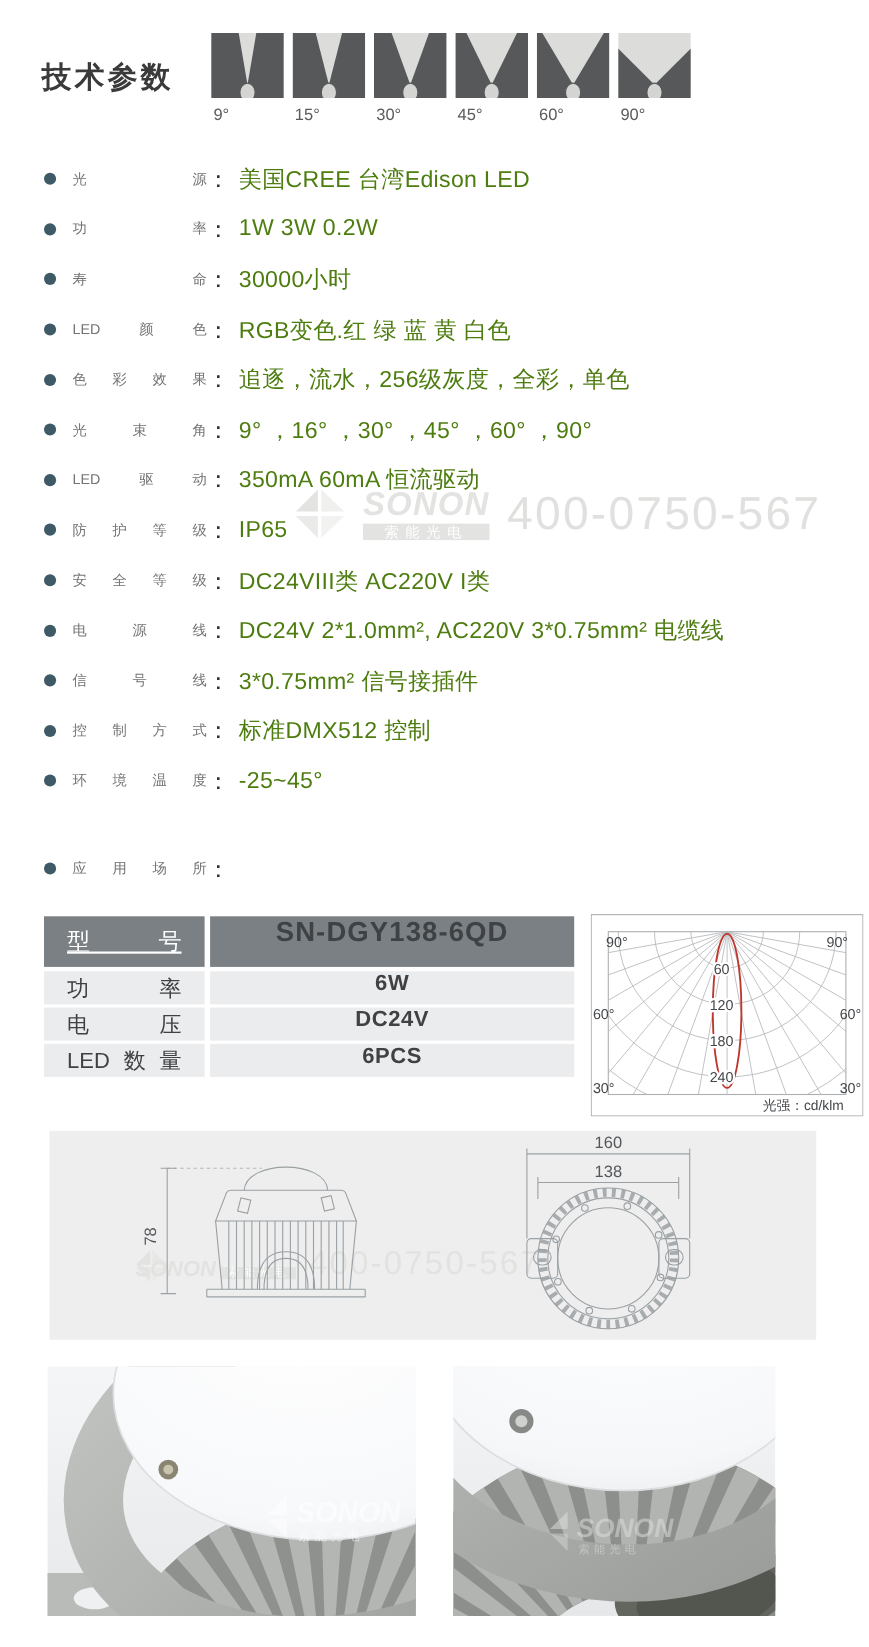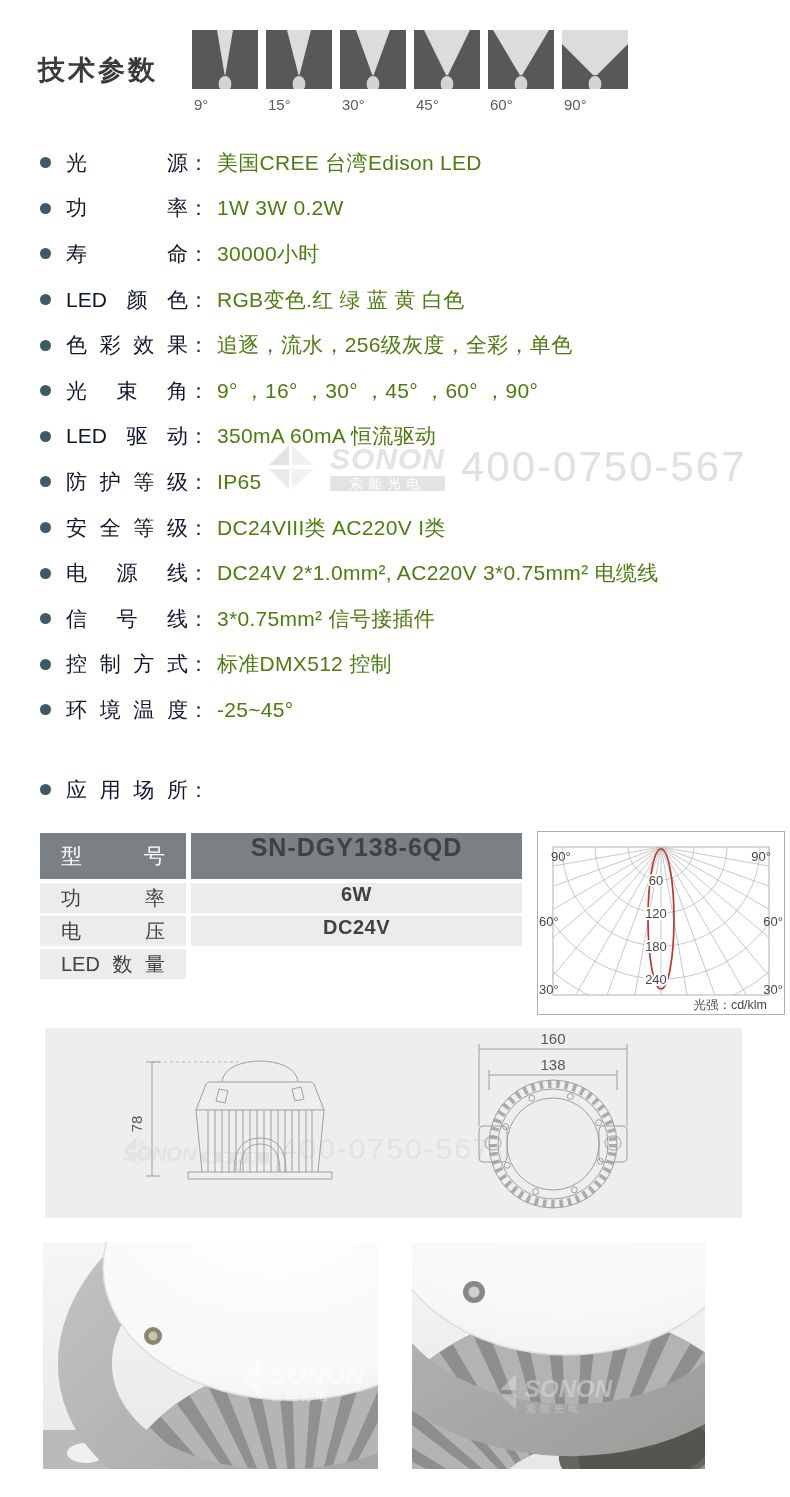--- a/index.html
+++ b/index.html
@@ -13,21 +13,21 @@
   .beams{position:absolute;left:192px;top:30px;display:flex;gap:8px;}
   .beam{width:66px;}
   .beam svg{display:block;}
   .beam-label{margin-top:7px;padding-left:2px;font-size:15px;color:#5a5b5d;}
 
   
   .spec-list{position:absolute;left:40px;top:140px;right:8px;z-index:2;}
   .spec-row{display:flex;align-items:center;height:45.6px;}
   .spec-row.app{position:absolute;left:40px;top:767px;height:45px;}
   .bullet{width:11px;height:11px;border-radius:50%;background:#3e5a66;margin-right:15px;flex:0 0 auto;}
-  .lbl{display:inline-block;width:122px;font-size:21px;color:#0f172a;text-align:justify;text-align-last:justify;}
+  .lbl{display:inline-block;width:122px;font-size:13px;color:#737373;text-align:justify;text-align-last:justify;}
   .colon{font-size:21px;color:#2f3132;margin-right:8px;}
   .val{font-size:21px;color:#4d7c0f;letter-spacing:.3px;white-space:nowrap;}
 
   
   .wm{position:absolute;left:268px;top:443px;display:flex;align-items:center;gap:16px;z-index:1;color:#e3e3e1;}
   .wm .brand{display:flex;flex-direction:column;line-height:1;}
   .wm .brand-name{font-size:30px;font-weight:800;font-style:italic;letter-spacing:1px;}
   .wm .brand-cn{margin-top:2px;background:#e3e3e1;color:#fff;font-size:13px;letter-spacing:6px;padding:1px 8px;text-align:center;}
   .wm .phone{font-size:42px;font-weight:400;color:#e0e0de;letter-spacing:2px;}
   .wm2{position:absolute;left:78px;top:104px;display:flex;align-items:flex-end;gap:12px;color:#e2e2e0;z-index:0;}
@@ -37,21 +37,21 @@
 
   
   .spec-table{position:absolute;left:40px;top:833px;width:482px;}
   .trow{display:flex;margin-bottom:3px;}
   .tcell-l{width:146px;margin-right:5px;background:#ebeced;display:flex;align-items:center;justify-content:center;}
   .tcell-r{flex:1;background:#ebeced;display:flex;justify-content:center;}
   .trow.head{height:46px;margin-bottom:4px;}
   .trow.head .tcell-l,.trow.head .tcell-r{background:#7b8084;color:#fff;}
   .trow.body{height:30px;}
   .tl-label{display:inline-block;width:104px;font-size:20px;color:#3f4245;text-align:justify;text-align-last:justify;}
-  .trow.head .tl-label{color:#fff;font-size:21px;}
+  .trow.head .tl-label{color:#fff;font-size:21px;text-decoration:underline;}
   .t-value{font-size:20px;color:#3f4245;letter-spacing:.5px;font-weight:bold;}
   .trow.head .t-value{font-size:25px;font-weight:bold;letter-spacing:1px;}
 
   
   .chart{position:absolute;left:537px;top:831px;width:248px;height:184px;}
 
   
   .panel{position:absolute;left:45px;top:1028px;width:697px;height:190px;background:#eeeeef;}
   .panel svg{position:absolute;z-index:1;}
   .sideview{left:85px;top:14px;}
@@ -249,20 +249,23 @@
       <div class="tcell-l">
           <span class="tl-label">电压</span>
         </div>
       <div class="tcell-r">
           <span class="t-value">DC24V</span>
         </div>
     </div>
     <div class="trow body">
       <div class="tcell-l">
           <span class="tl-label">LED数量</span>
+        </div>
+      <div class="tcell-r">
+          <span class="t-value">6PCS</span>
         </div>
     </div>
   </div>
 
   <div class="chart">
     <svg width="248" height="184" viewBox="0 0 248 184">
       <rect x="0.5" y="0.5" width="247" height="183" fill="#fff" stroke="#adb0b2" stroke-width="1"></rect>
       <clipPath id="plotclip">
           <rect x="16" y="16" width="216" height="148"></rect>
         </clipPath>

